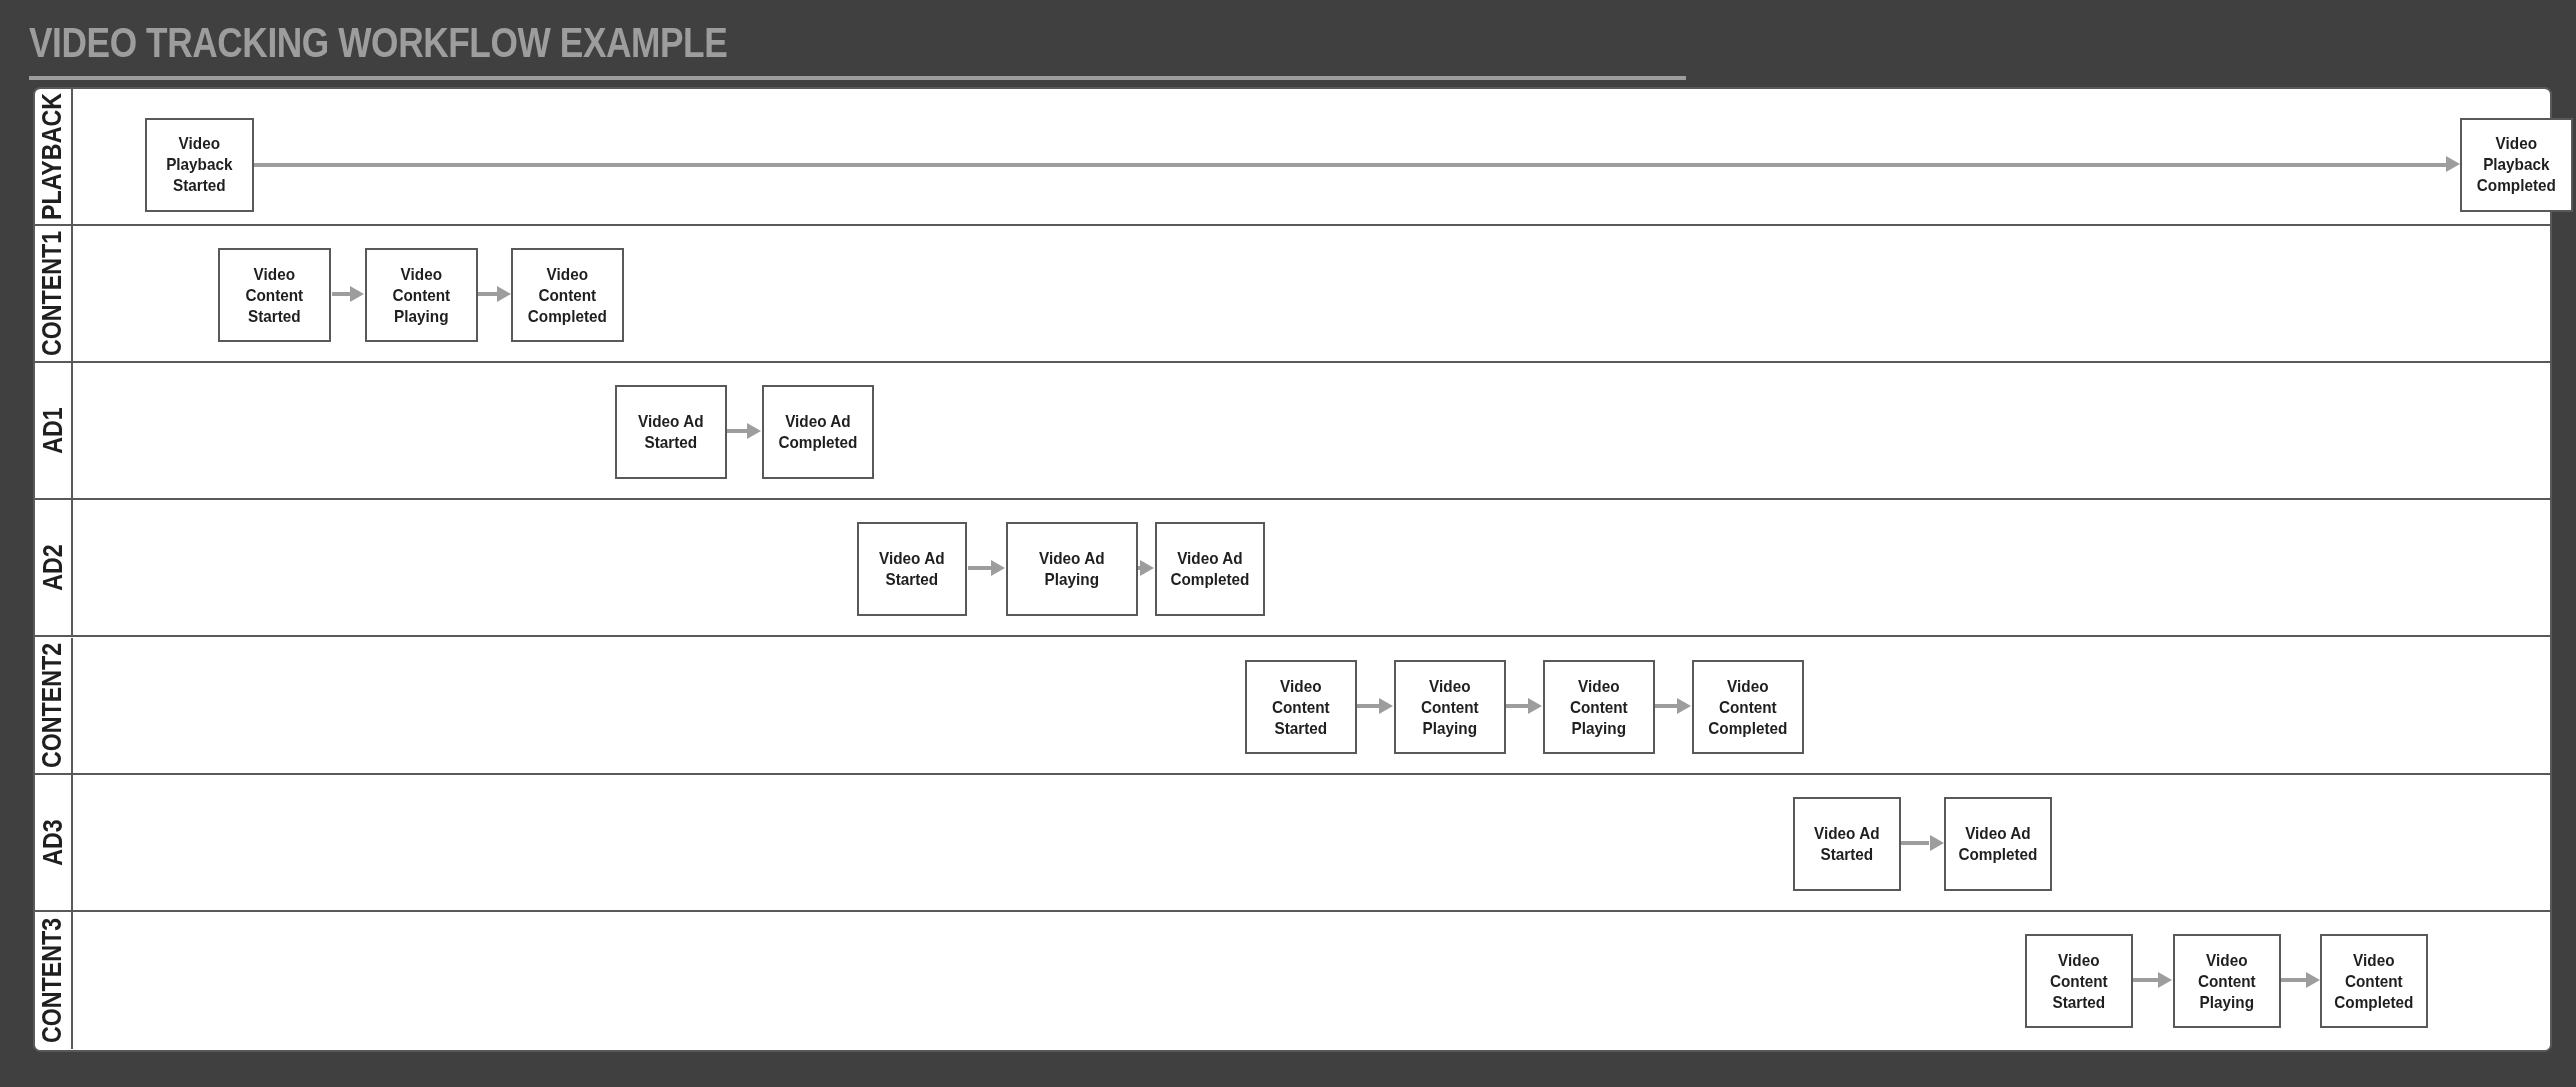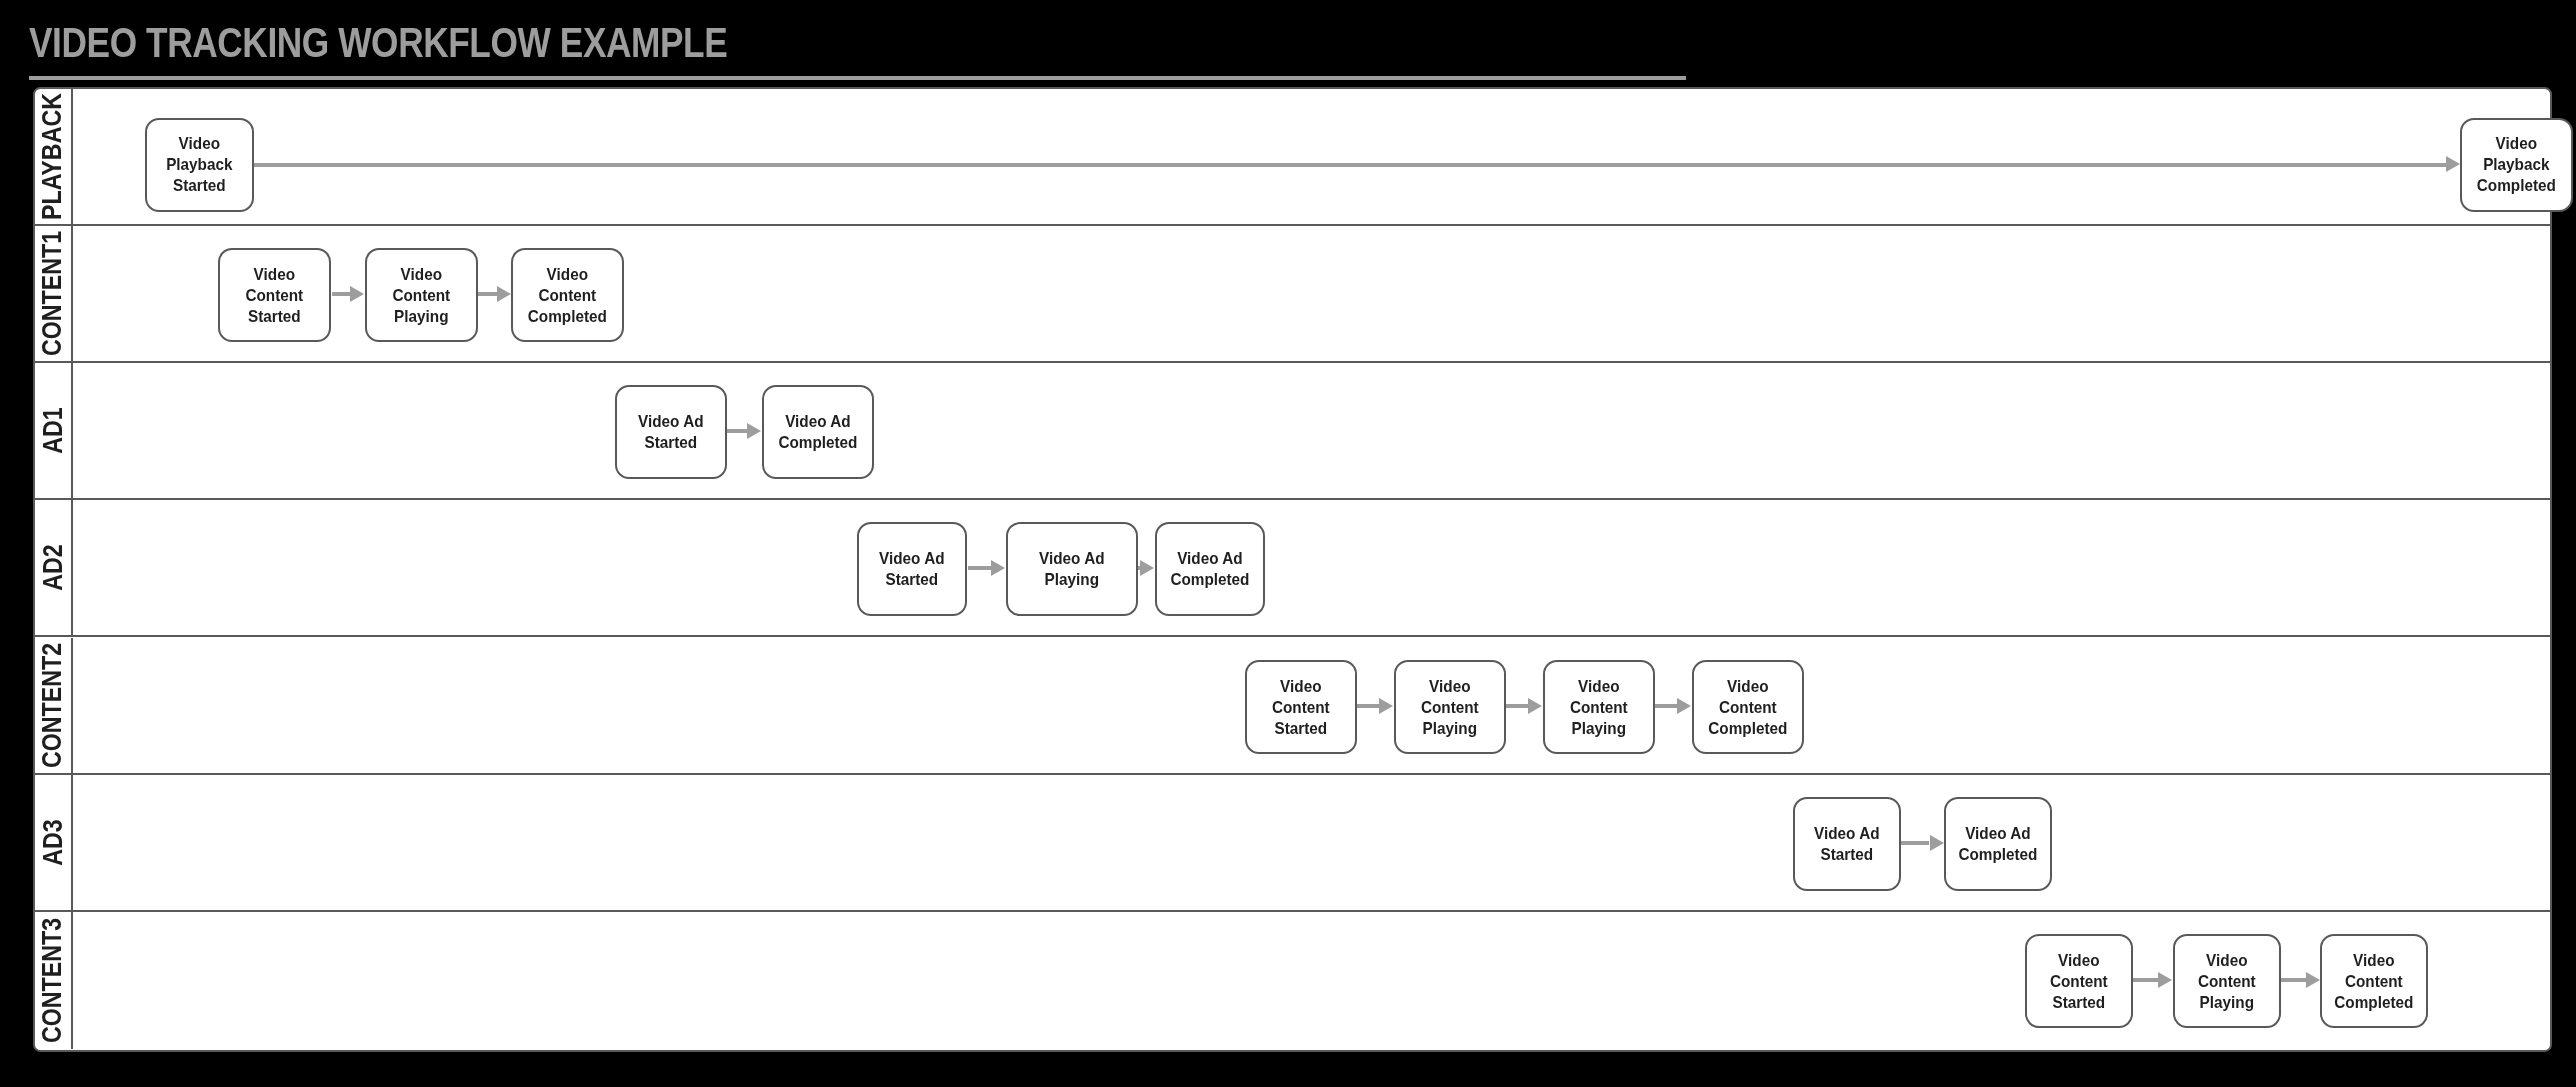--- a/index.html
+++ b/index.html
@@ -8,21 +8,21 @@
     background: #ffffff;
   }
   body {
     font-family: "Liberation Sans", sans-serif;
     -webkit-font-smoothing: antialiased;
   }
   #page {
     position: relative;
     width: 2576px;
     height: 1087px;
-    background: #000000;
+    background: #404040;
     overflow: hidden;
   }
 
   
   #title-block {
     position: absolute;
     left: 28.6px;
     top: 17.7px;
     width: 1657px;
     height: 62px;
@@ -101,21 +101,21 @@
     top: 0;
     bottom: 0;
   }
 
   
   .node {
     position: absolute;
     box-sizing: border-box;
     background: #ffffff;
     border: 2.6px solid #595959;
-    border-radius: 14px;
+    border-radius: 0;
     display: flex;
     align-items: center;
     justify-content: center;
     text-align: center;
     padding: 0 4.2px;
   }
   .node-label {
     font-size: 17px;
     line-height: 21px;
     font-weight: bold;

